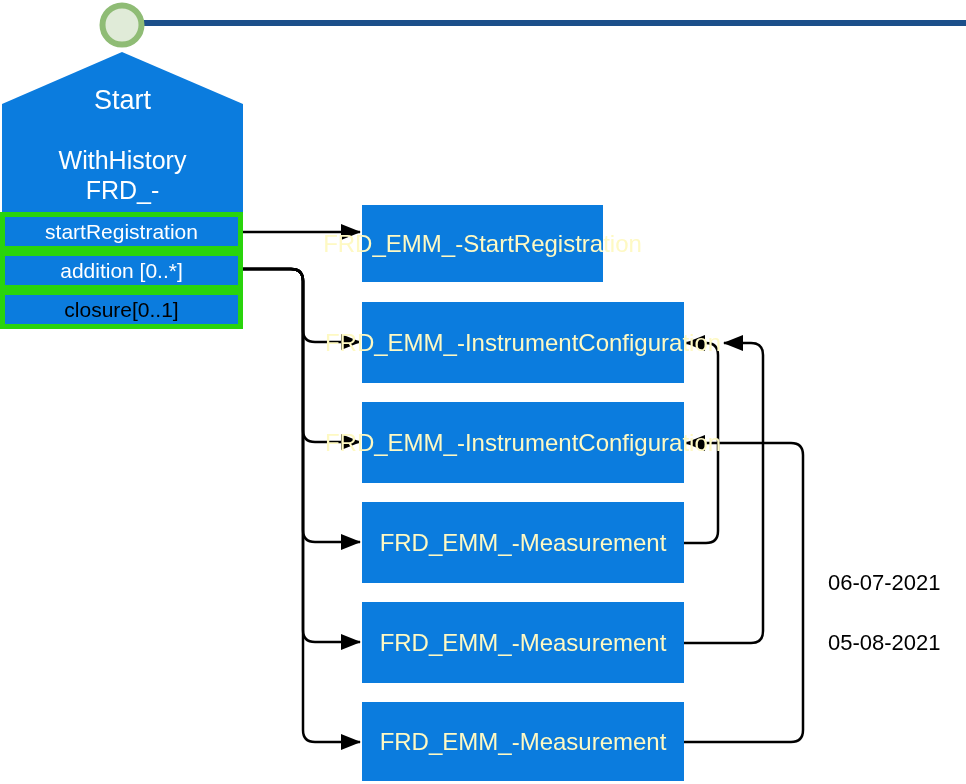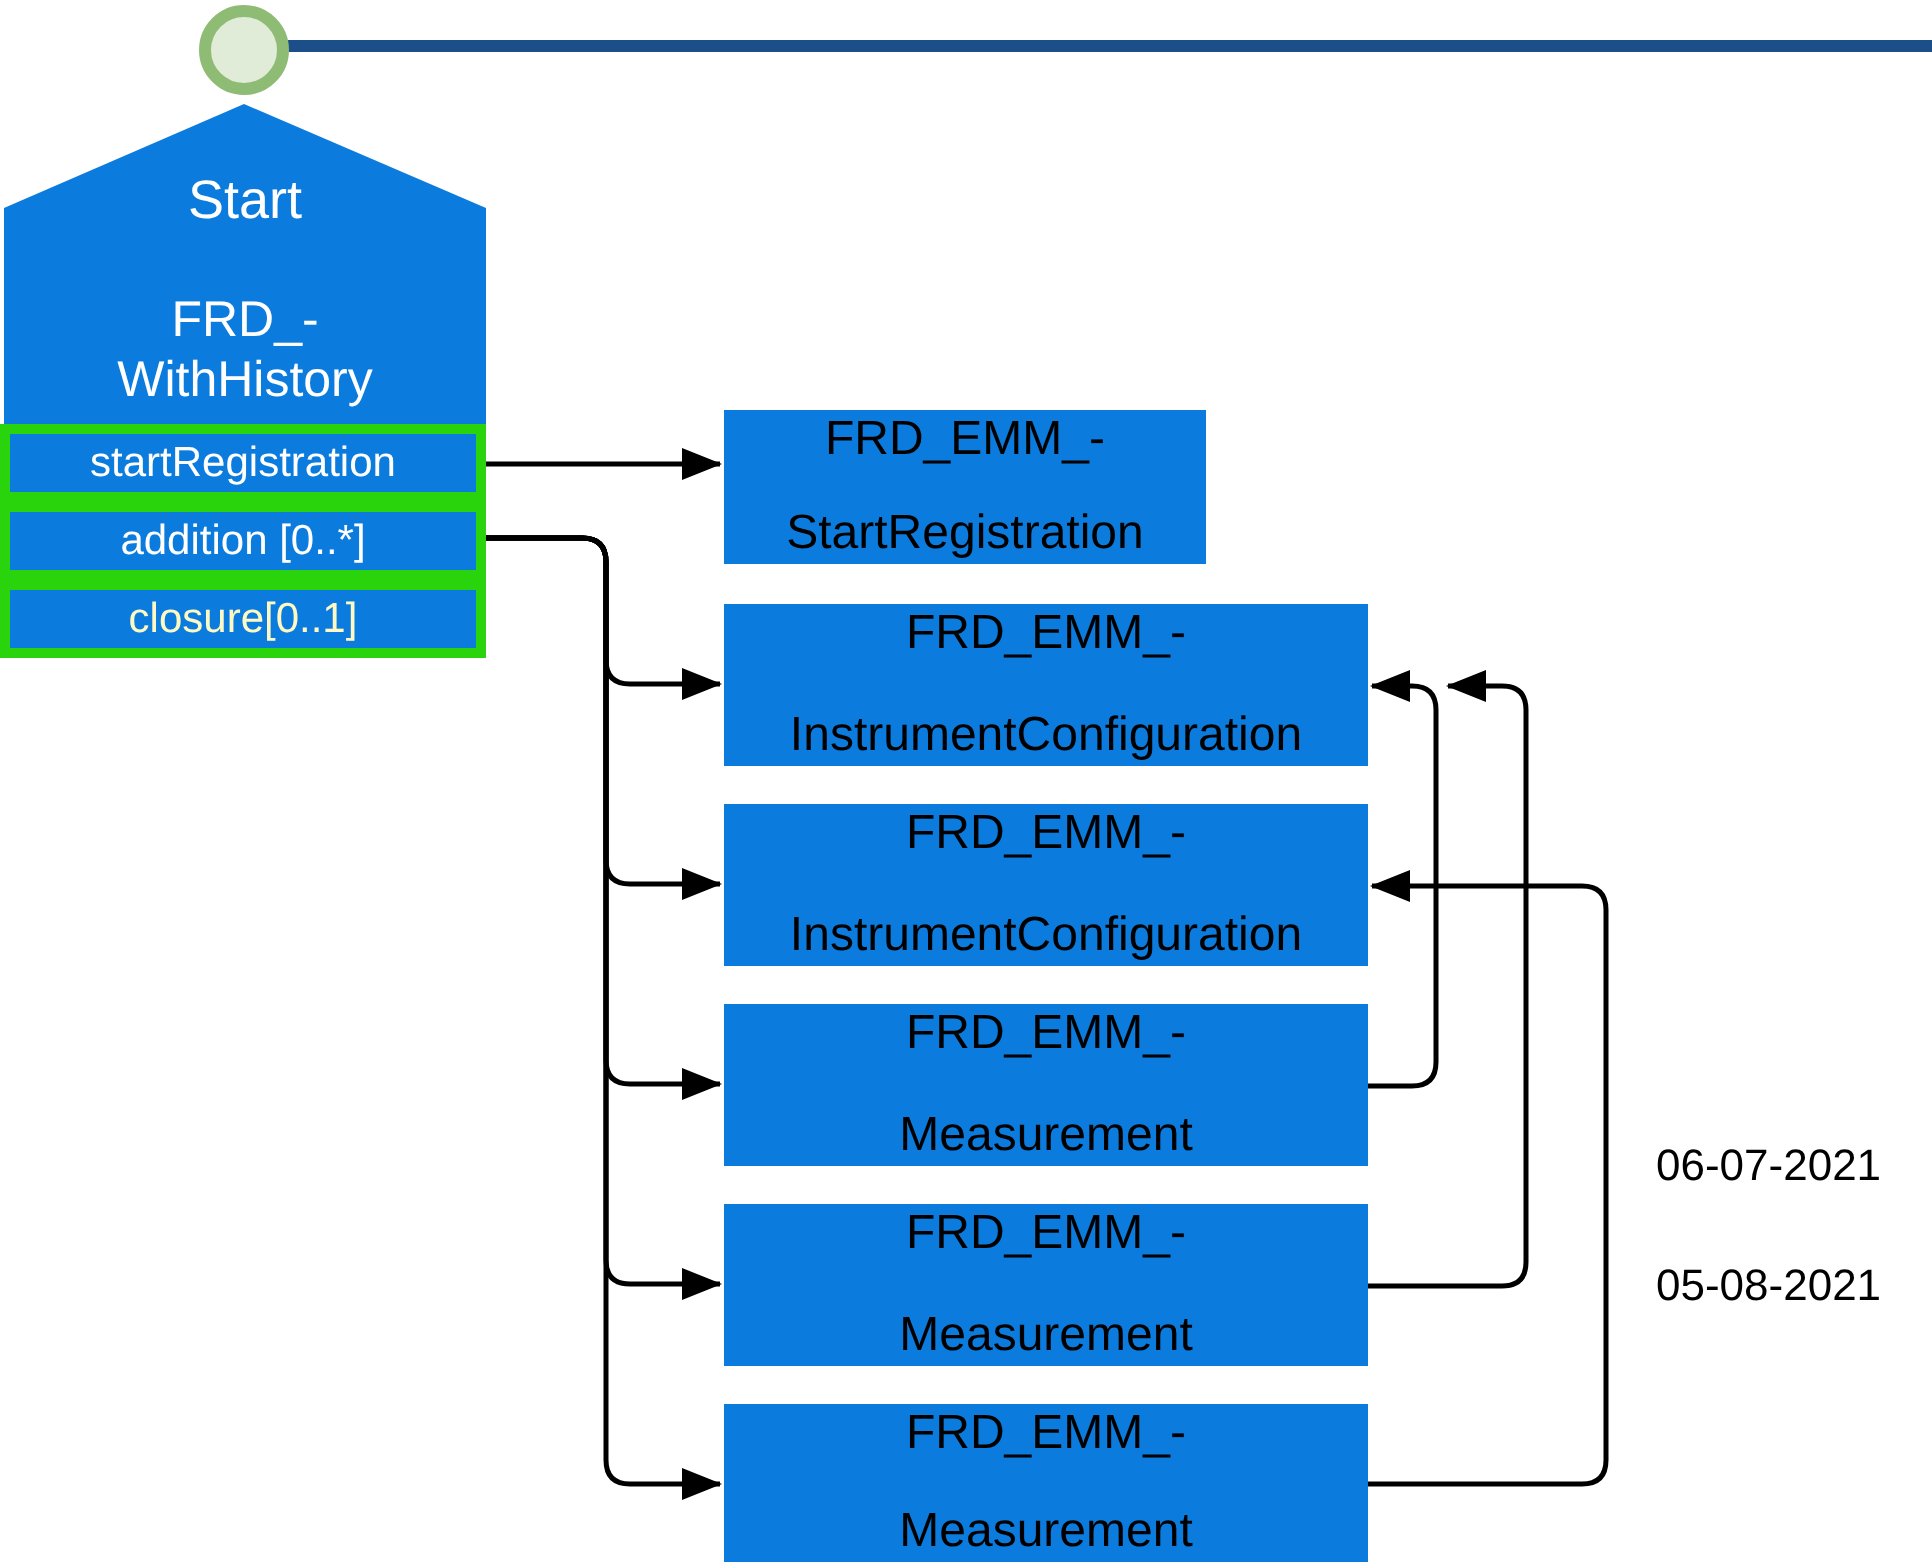--- a/index.html
+++ b/index.html
@@ -17,28 +17,28 @@
     position:absolute;left:2px;top:145px;width:241px;text-align:center;
     color:#ffffff;font-size:25px;line-height:30px;
   }
   
   .op-row{
     position:absolute;left:0;width:243px;box-sizing:border-box;
     background:#0b7cde;border:5px solid #29d40c;
     display:flex;align-items:center;justify-content:center;
     color:#ffffff;font-size:21px;
   }
-  .op-row.dim{color:#fef9c3;}
+  .op-row.dim{color:#000000;}
   .op-row1{top:212px;height:39px;}
   .op-row2{top:251px;height:39px;}
   .op-row3{top:290px;height:39px;}
   
   .event-box{
-    position:absolute;background:#0b7cde;color:#000000;
-    display:flex;flex-direction:column;align-items:center;justify-content:space-between;
+    position:absolute;background:#0b7cde;color:#fef9c3;
+    display:flex;align-items:center;justify-content:center;
     font-size:24px;line-height:30px;text-align:center;
   }
   .eb0{left:362px;top:205px;width:241px;height:77px;}
   .eb1{left:362px;top:302px;width:322px;height:81px;}
   .eb2{left:362px;top:402px;width:322px;height:81px;}
   .eb3{left:362px;top:502px;width:322px;height:81px;}
   .eb4{left:362px;top:602px;width:322px;height:81px;}
   .eb5{left:362px;top:702px;width:322px;height:79px;}
   
   .date-label{
@@ -72,22 +72,22 @@
     <path d="M243,269 L291,269 Q303,269 303,281 L303,630 Q303,642 315,642 L360,642" fill="none" stroke="#000" stroke-width="2.5" marker-end="url(#arrow)" stroke-linejoin="round"></path>
     <path d="M243,269 L291,269 Q303,269 303,281 L303,730 Q303,742 315,742 L360,742" fill="none" stroke="#000" stroke-width="2.5" marker-end="url(#arrow)" stroke-linejoin="round"></path>
 
     <path d="M684,543 L706,543 Q718,543 718,531 L718,355 Q718,343 706,343 L686,343" fill="none" stroke="#000" stroke-width="2.5" marker-end="url(#arrow)" stroke-linejoin="round"></path>
     <path d="M684,643 L751,643 Q763,643 763,631 L763,355 Q763,343 751,343 L724,343" fill="none" stroke="#000" stroke-width="2.5" marker-end="url(#arrow)" stroke-linejoin="round"></path>
     <path d="M684,742 L791,742 Q803,742 803,730 L803,455 Q803,443 791,443 L686,443" fill="none" stroke="#000" stroke-width="2.5" marker-end="url(#arrow)" stroke-linejoin="round"></path>
   </svg>
 
   <div class="pent-title">Start</div>
   <div class="pent-name">
+    <div>WithHistory</div>
     <div>FRD_-</div>
-    <div>WithHistory</div>
   </div>
 
   <div class="op-row op-row1">
     <span>startRegistration</span>
   </div>
   <div class="op-row op-row2">
     <span>addition [0..*]</span>
   </div>
   <div class="op-row op-row3 dim">
     <span>closure[0..1]</span>

